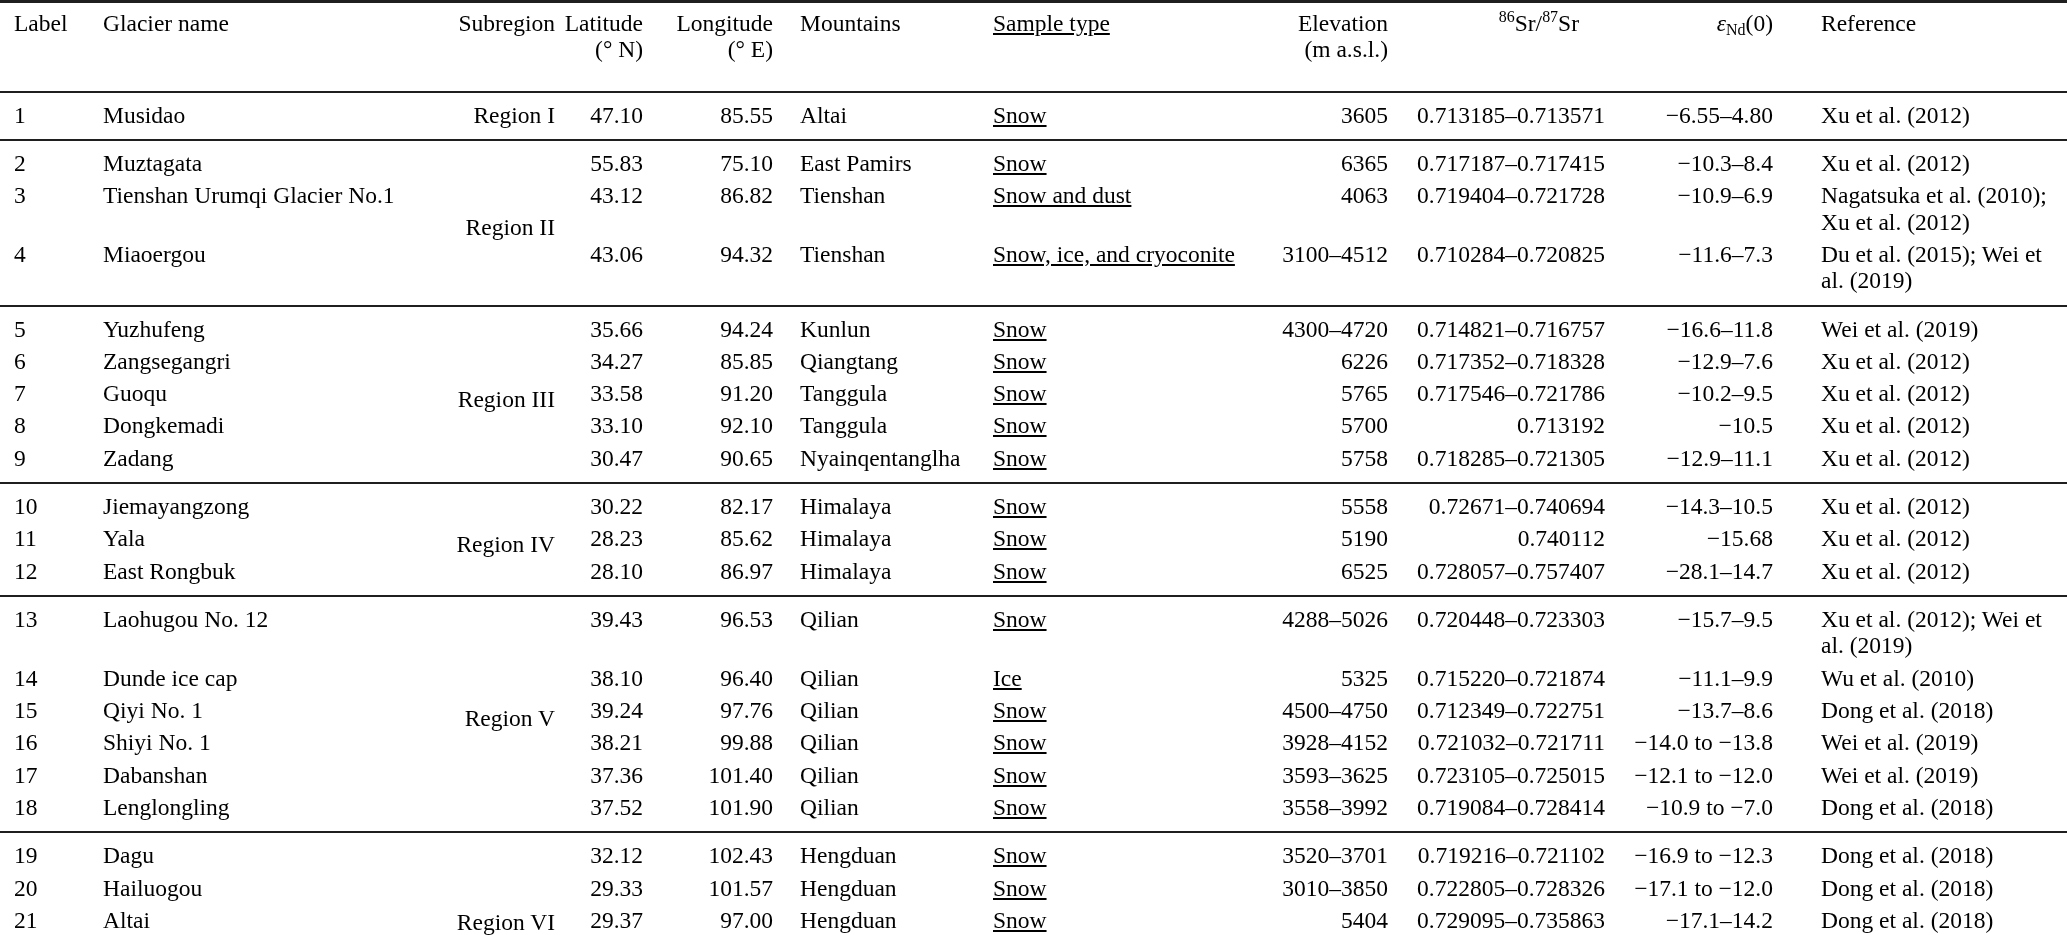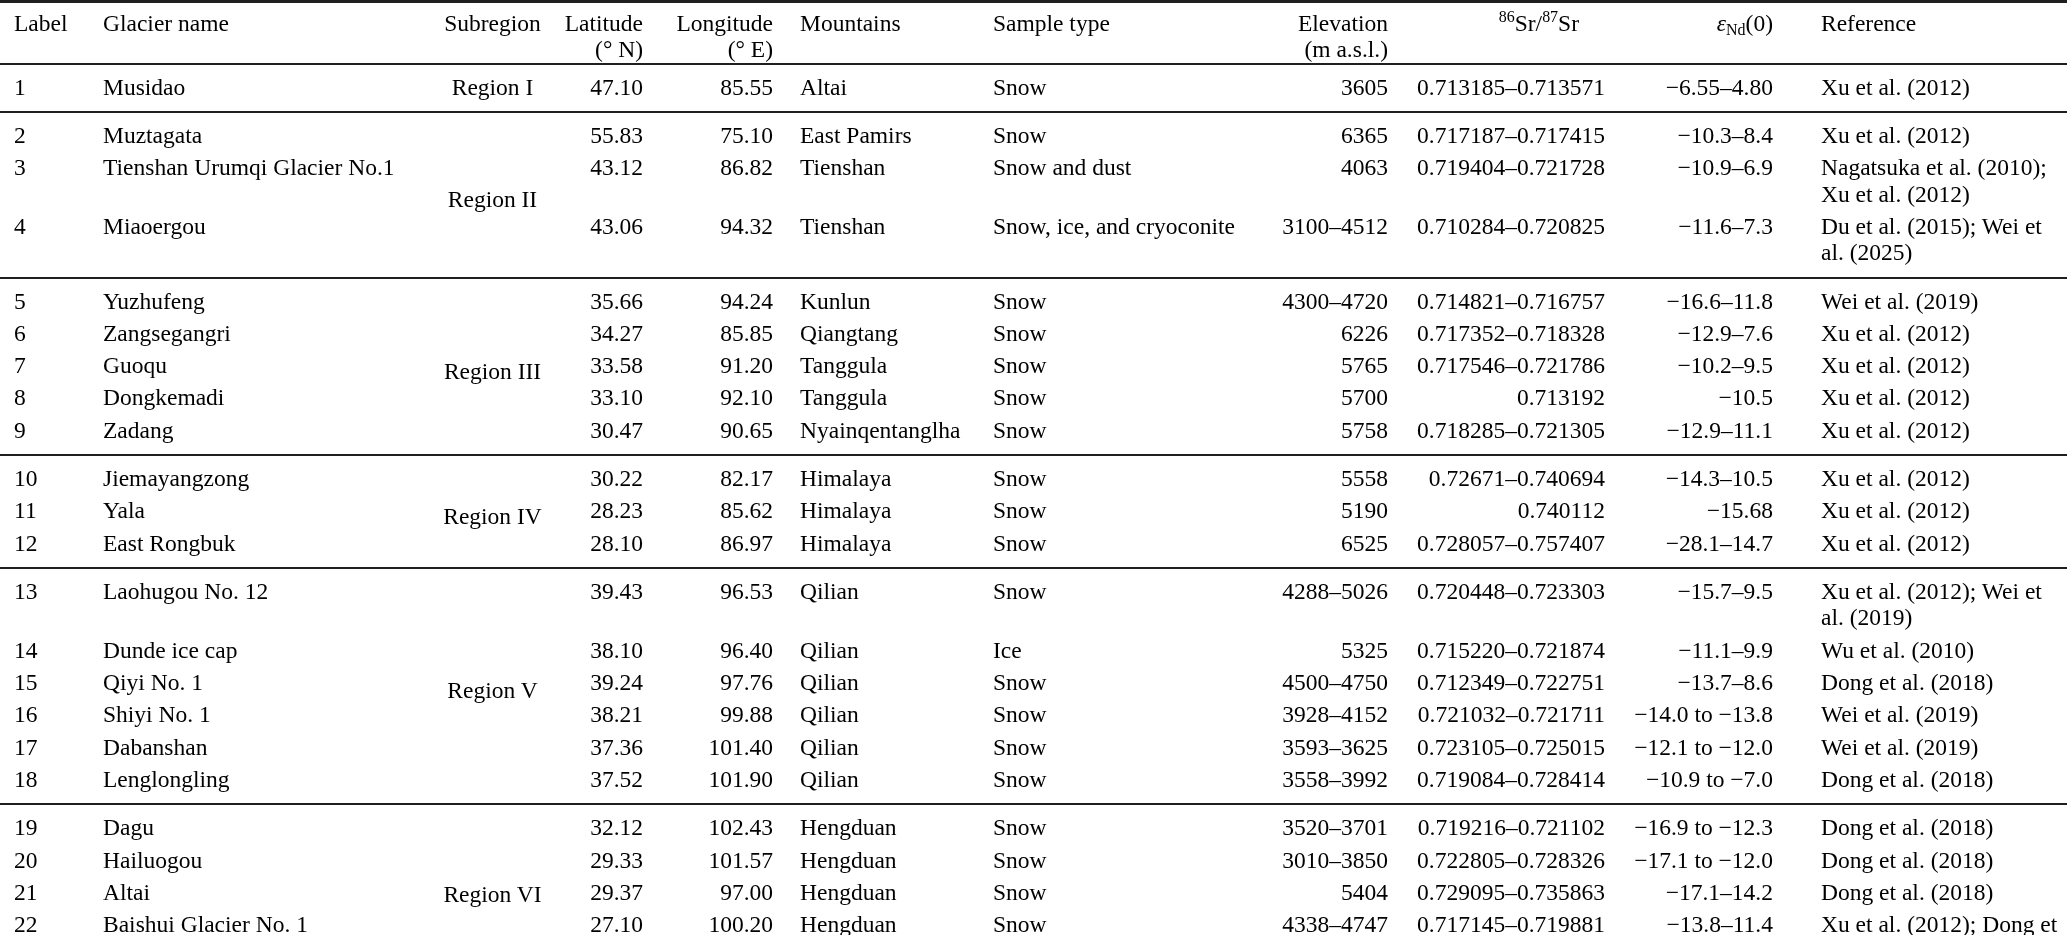--- a/index.html
+++ b/index.html
@@ -19,38 +19,38 @@
     line-height: 1.12;
     border-top: 3px solid #1f1f1f;
   }
   thead { border-bottom: 2px solid #1f1f1f; }
   tbody { border-bottom: 2px solid #1f1f1f; }
   tbody:last-child { border-bottom: 3px solid #1f1f1f; }
 
   th {
     font-weight: normal;
     vertical-align: top;
-    padding: 7px 0 0 0;
+    padding: 7px 0 28px 0;
     white-space: nowrap;
   }
   td {
     vertical-align: top;
     padding: 3px 0;
     white-space: nowrap;
   }
   tbody tr:first-child td { padding-top: 9px; }
   tbody tr:last-child td { padding-bottom: 11px; }
 
   
   .c-label   { text-align: left;  padding-left: 14px; }
   .c-name    { text-align: left;  padding-left: 8px; }
-  .c-sub     { text-align: center;  padding-left: 5px; }
+  .c-sub     { text-align: right;  padding-left: 5px; }
   .c-num     { text-align: right; padding-right: 2px; }
   .c-mount   { text-align: left;  padding-left: 25px; }
-  .c-sample  { text-align: left;  padding-left: 8px; }
+  .c-sample  { text-align: left;  padding-left: 8px; text-decoration: underline; }
   .c-ref     { text-align: left;  padding-left: 46px; padding-right: 4px; white-space: normal; }
   th.c-ref   { white-space: nowrap; }
 
   td.c-sub {
     vertical-align: middle;
     padding-top: 0;
     padding-bottom: 0;
   }
   .pad-sr { padding-right: 28px; }
 
@@ -145,21 +145,21 @@
         <tr>
           <td class="c-label">4</td>
           <td class="c-name">Miaoergou</td>
           <td class="c-num">43.06</td>
           <td class="c-num">94.32</td>
           <td class="c-mount">Tienshan</td>
           <td class="c-sample">Snow, ice, and cryoconite</td>
           <td class="c-num">3100–4512</td>
           <td class="c-num">0.710284–0.720825</td>
           <td class="c-num">−11.6–7.3</td>
-          <td class="c-ref">Du et al. (2015); Wei et al. (2025)</td>
+          <td class="c-ref">Du et al. (2015); Wei et al. (2019)</td>
         </tr>
       </tbody>
       <tbody>
         <tr>
           <td class="c-label">5</td>
           <td class="c-name">Yuzhufeng</td>
           <td class="c-sub" rowspan="5">Region III</td>
           <td class="c-num">35.66</td>
           <td class="c-num">94.24</td>
           <td class="c-mount">Kunlun</td>

